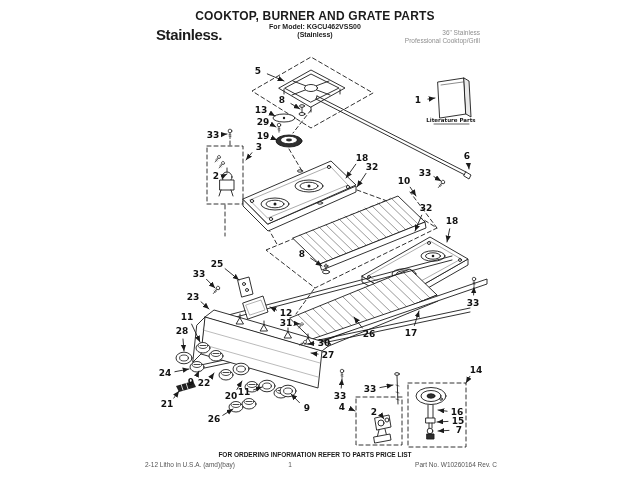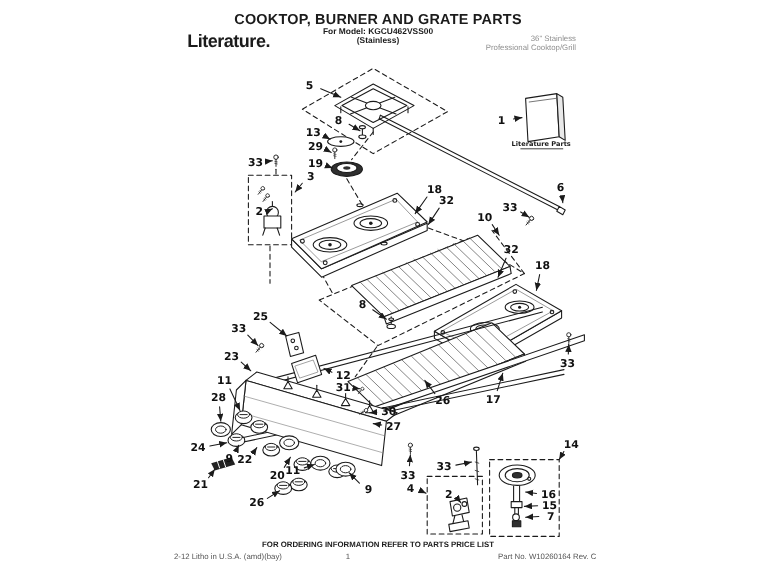--- a/index.html
+++ b/index.html
@@ -24,21 +24,21 @@
              font-size:6.5px;color:#555;}
   svg{position:absolute;left:0;top:0;}
 </style>
 </head>
 <body>
 
 <div id="stage">
   <div class="hdr-title">COOKTOP, BURNER AND GRATE PARTS</div>
   <div class="hdr-model">For Model: KGCU462VSS00</div>
   <div class="hdr-finish">(Stainless)</div>
-  <div class="brand">Literature.</div>
+  <div class="brand">Stainless.</div>
   <div class="prod">
     <div>36" Stainless</div>
     <div>Professional Cooktop/Grill</div>
   </div>
 
   <svg width="640" height="480" viewBox="0 0 640 480">
     <defs>
       <marker id="arr" markerWidth="8" markerHeight="8" refX="7" refY="3" orient="auto">
         <path d="M0,0 L7,3 L0,6 Z" fill="#1b1b1b"></path>
       </marker>

